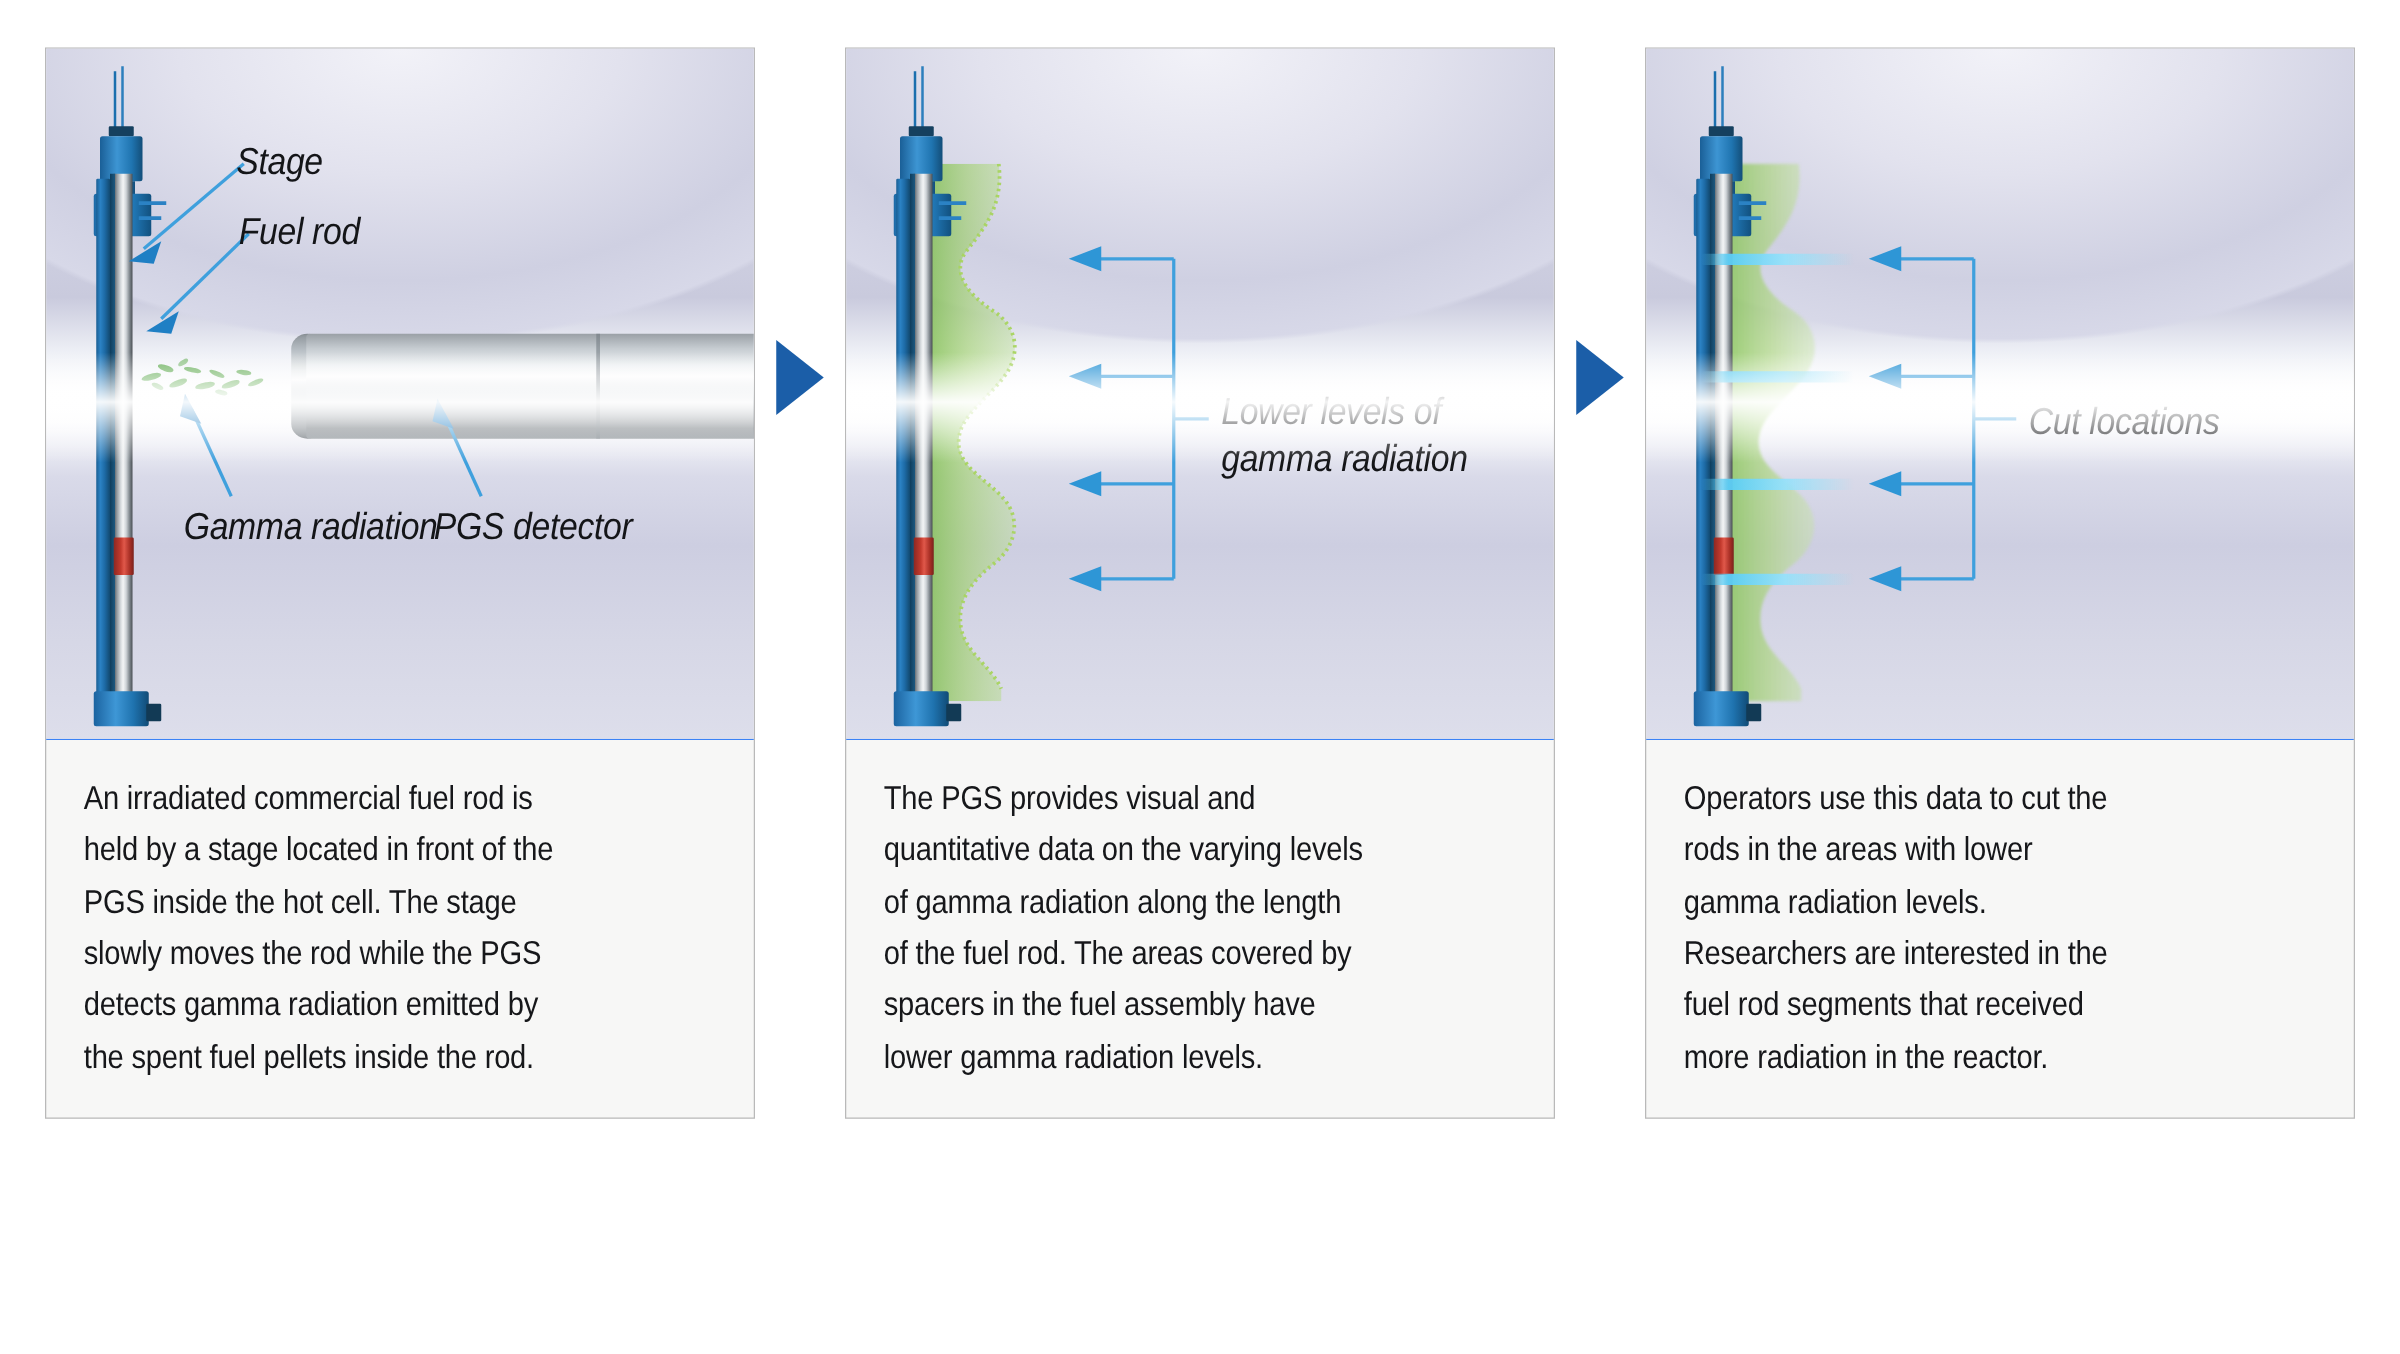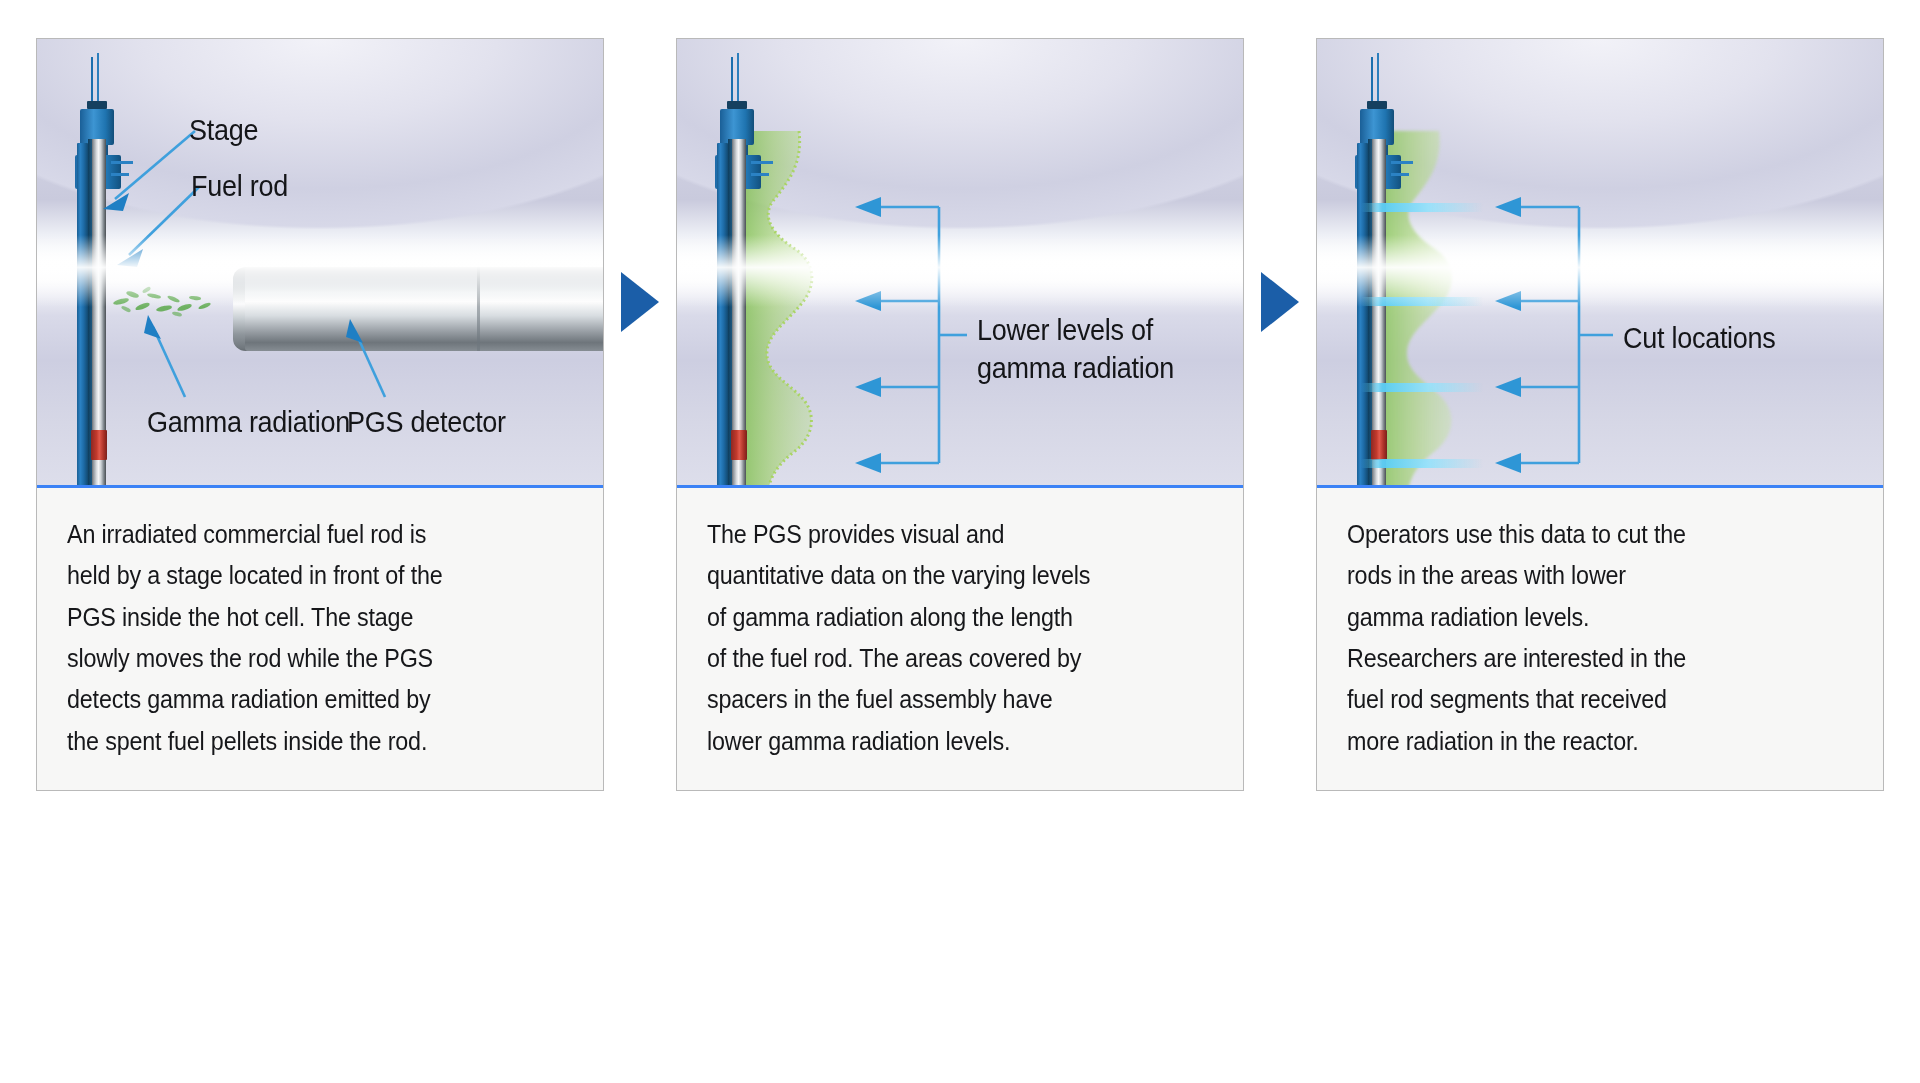--- a/index.html
+++ b/index.html
@@ -25,46 +25,47 @@
     width:568px;
     box-sizing:border-box;
     border:1px solid #b9b9b9;
     background:#f7f7f6;
     display:flex;
     flex-direction:column;
   }
   .art{
     position:relative;
     width:100%;
-    height:446px;
+    height:552px;
     overflow:hidden;
     background:
       radial-gradient(120% 70% at 50% 0%, #f2f2f8 0%, #e2e2ee 26%, #cfd0e2 48%, #d7d8e8 60%, rgba(255,255,255,0) 61%),
       linear-gradient(to bottom,
         #e9e9f2 0%,
         #d3d4e4 22%,
         #c9cadd 36%,
         #eef0f6 44%,
         #ffffff 50%,
         #fbfbfd 54%,
         #d9dae9 62%,
         #cdcee1 72%,
         #d6d7e6 86%,
         #dddeeb 100%);
+    font-style: italic;
   }
   .art:after{
     
     content:"";
     position:absolute;left:0;right:0;top:44%;height:16%;
     background:linear-gradient(to bottom, rgba(255,255,255,0) 0%, rgba(255,255,255,.95) 45%, rgba(255,255,255,0) 100%);
     pointer-events:none;
   }
 
   .caption{
-    border-top:3px solid #3b82f6;
+    border-top:1px solid #3b82f6;
     padding:26px 30px 28px 30px;
     font-family:"Liberation Sans", sans-serif;
     font-size:26.5px;
     line-height:1.56;
     color:#16171a;
     letter-spacing:-0.2px;
     font-stretch:condensed;
     transform-origin:left top;
   }
   .caption span{display:block; transform:scaleX(.88); transform-origin:left center;}

